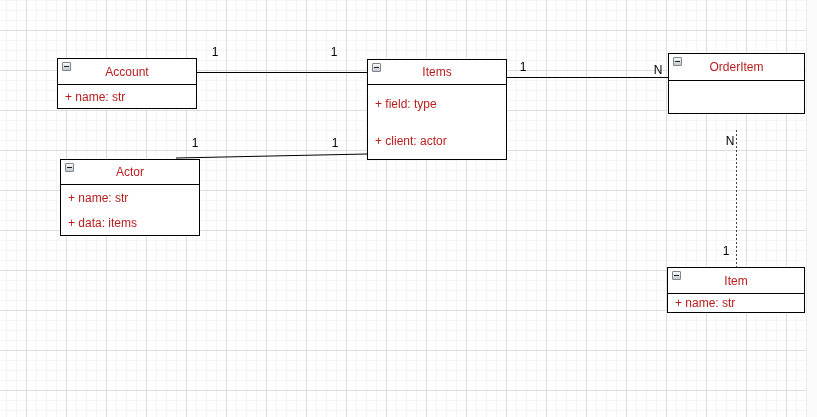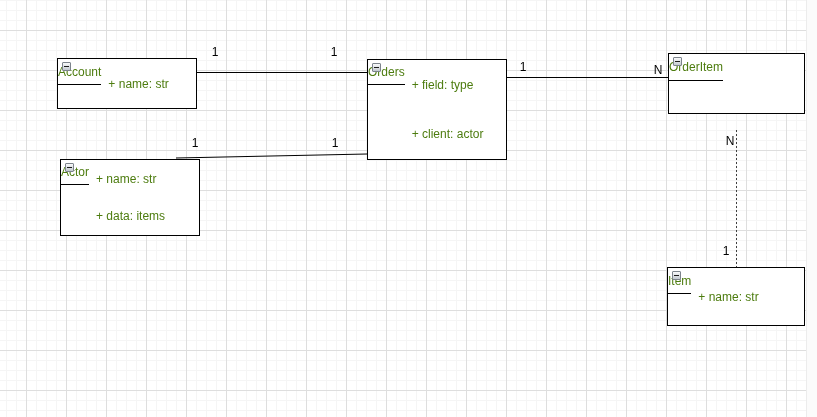--- a/index.html
+++ b/index.html
@@ -32,23 +32,23 @@
     position: absolute; left: 0; top: 0;
     width: 817px; height: 417px;
     pointer-events: none;
   }
   .uml-class {
     position: absolute;
     box-sizing: border-box;
     background: #ffffff;
     border: 1px solid #000000;
     display: flex;
-    flex-direction: row;
+    flex-direction: column;
     font-size: 12px;
-    color: #4d7c0f;
+    color: #b91c1c;
   }
   .class-header {
     position: relative;
     border-bottom: 1px solid #000000;
     display: flex;
     align-items: center;
     justify-content: center;
     flex: 0 0 auto;
   }
   .class-title {
@@ -110,21 +110,21 @@
       <span class="class-title">Account</span>
     </div>
     <div class="class-attributes">
       <div class="class-attribute">+ name: str</div>
     </div>
   </div>
 
   <div class="uml-class" style="left:367px; top:59px; width:140px; height:101px;">
     <div class="class-header" style="height:24px;">
       <span class="collapse-icon"></span>
-      <span class="class-title">Orders</span>
+      <span class="class-title">Items</span>
     </div>
     <div class="class-attributes">
       <div class="class-attribute">+ field: type</div>
       <div class="class-attribute">+ client: actor</div>
     </div>
   </div>
 
   <div class="uml-class" style="left:668px; top:53px; width:137px; height:61px;">
     <div class="class-header" style="height:26px;">
       <span class="collapse-icon"></span>
@@ -136,21 +136,21 @@
     <div class="class-header" style="height:24px;">
       <span class="collapse-icon"></span>
       <span class="class-title">Actor</span>
     </div>
     <div class="class-attributes">
       <div class="class-attribute">+ name: str</div>
       <div class="class-attribute">+ data: items</div>
     </div>
   </div>
 
-  <div class="uml-class" style="left:667px; top:267px; width:138px; height:59px;">
+  <div class="uml-class" style="left:667px; top:267px; width:138px; height:46px;">
     <div class="class-header" style="height:25px;">
       <span class="collapse-icon"></span>
       <span class="class-title">Item</span>
     </div>
     <div class="class-attributes">
       <div class="class-attribute">+ name: str</div>
     </div>
   </div>
 
   <div class="mult-label" style="left:215px; top:52px;">1</div>

